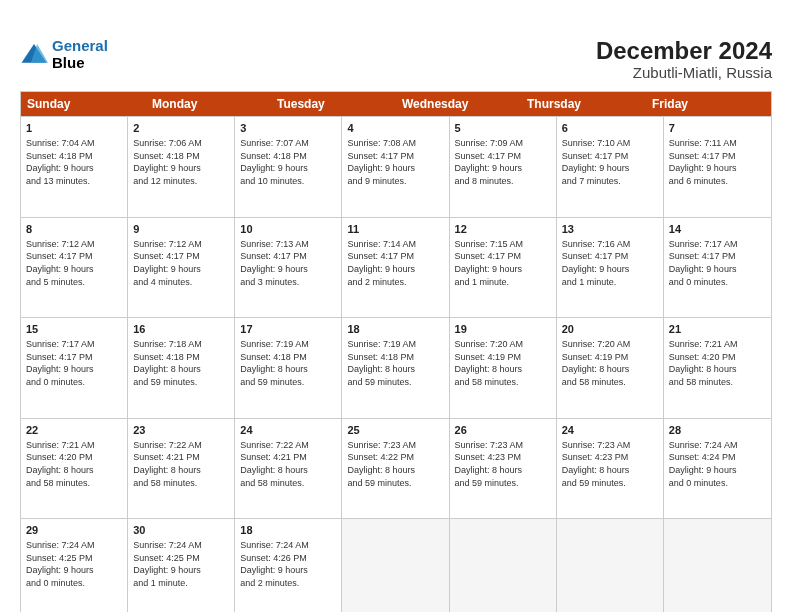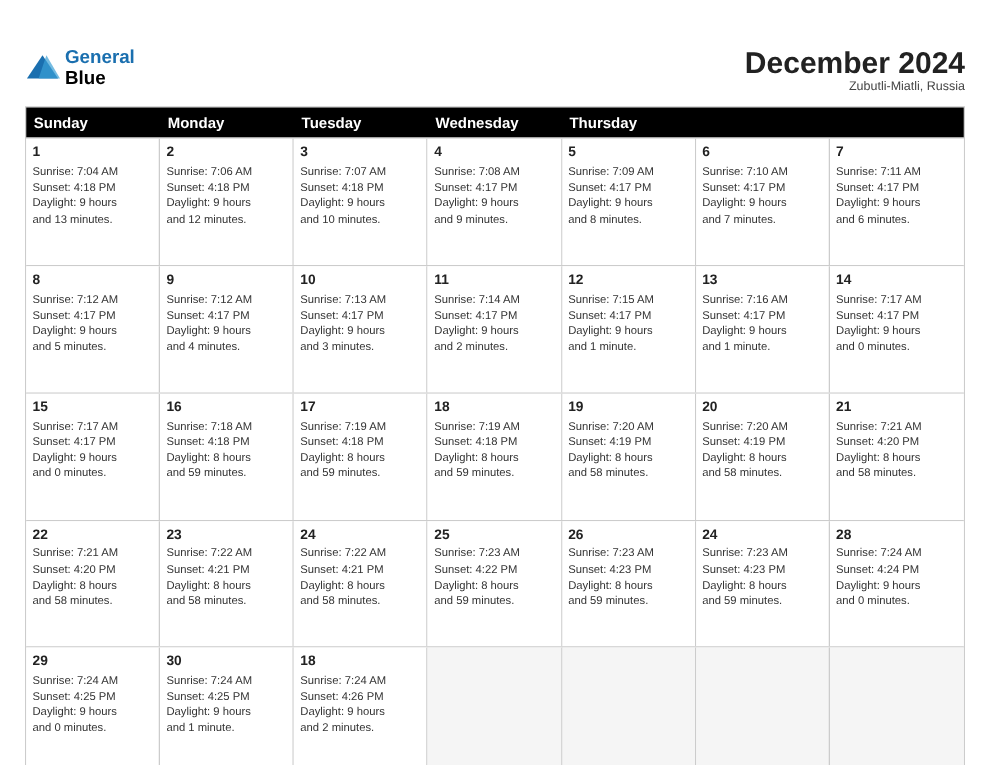--- a/index.html
+++ b/index.html
@@ -40,33 +40,33 @@
       height: 28px;
     }
     .title-block { text-align: right; }
     .month-title {
       font-size: 24px;
       font-weight: bold;
       color: #222;
       line-height: 1.1;
     }
     .subtitle {
-      font-size: 10px;
+      font-size: 15px;
       color: #444;
     }
     .calendar {
       flex: 1;
       display: flex;
       flex-direction: column;
       border: 1px solid #ccc;
     }
     .cal-header {
       display: grid;
-      grid-template-columns: repeat(7, 1fr);
-      background: #000000;
+      grid-template-columns: repeat(6, 1fr);
+      background: #c2410c;
     }
     .cal-header-cell {
       color: #fff;
       font-size: 12px;
       font-weight: bold;
       padding: 5px 6px;
       text-align: left;
     }
     .cal-body {
       display: flex;
@@ -124,20 +124,21 @@
     </div>
   </div>
 
   <div class="calendar">
     <div class="cal-header" id="cal-header-row">
         <div class="cal-header-cell">Sunday</div>
         <div class="cal-header-cell">Monday</div>
         <div class="cal-header-cell">Tuesday</div>
         <div class="cal-header-cell">Wednesday</div>
         <div class="cal-header-cell">Thursday</div>
+        <div class="cal-header-cell">Friday</div>
       </div>
     <div class="cal-body" id="cal-body">
         <div class="cal-row">
           <div class="cal-cell">
             <span class="day-num">1</span>
             <div class="cal-cell-text">Sunrise: 7:04 AM<br>Sunset: 4:18 PM<br>Daylight: 9 hours<br>and 13 minutes.</div>
           </div>
           <div class="cal-cell">
             <span class="day-num">2</span>
             <div class="cal-cell-text">Sunrise: 7:06 AM<br>Sunset: 4:18 PM<br>Daylight: 9 hours<br>and 12 minutes.</div>

